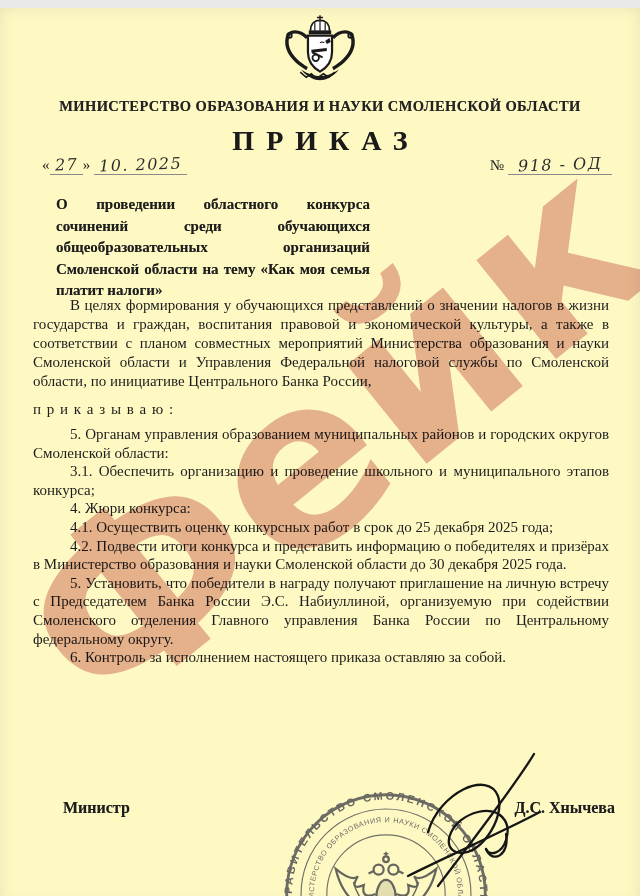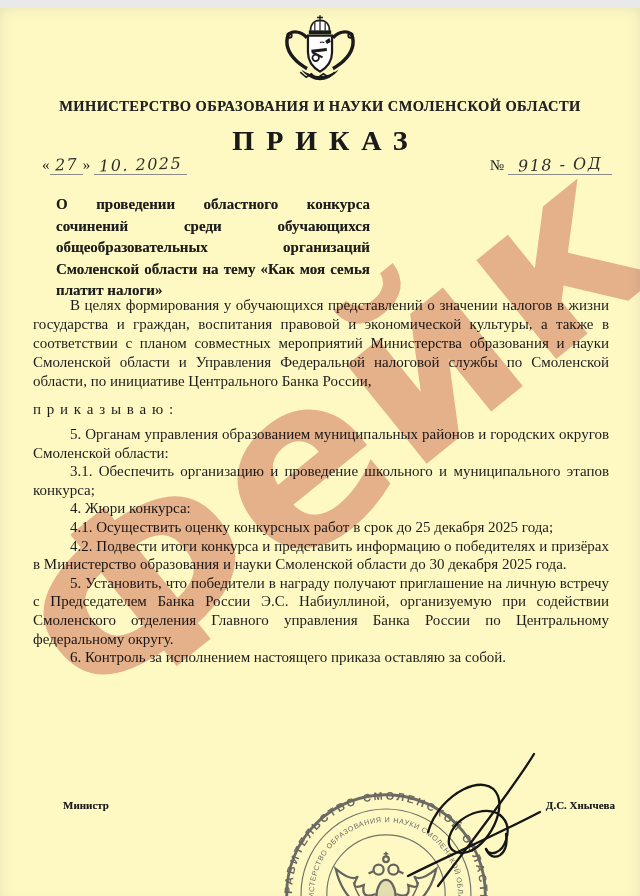--- a/index.html
+++ b/index.html
@@ -38,21 +38,21 @@
   }
   .preamble{
     top:288px;left:33px;width:576px;margin:0;
     font-size:15px;line-height:19px;text-align:justify;text-indent:37px;
   }
   .order-word{top:393px;left:33px;margin:0;font-size:15px;letter-spacing:1px;}
   .items{top:417px;left:33px;width:576px;}
   .items p{margin:0;font-size:15px;line-height:18.6px;text-align:justify;text-indent:37px;}
   .sig-row{
     top:791px;left:63px;right:25px;display:flex;justify-content:space-between;
-    font-size:11px;font-weight:600;text-shadow:0 0 .5px rgba(40,40,40,.5);
+    font-size:16px;font-weight:600;text-shadow:0 0 .5px rgba(40,40,40,.5);
   }
   
   .stamp{left:281px;top:781px;width:210px;height:210px;opacity:.88;}
   .autograph{left:398px;top:742px;width:150px;height:154px;}
   
   .watermark{
     left:-65px;top:317px;width:800px;height:220px;
     display:flex;align-items:center;justify-content:center;
     transform:rotate(-39deg);
     font-family:"DejaVu Sans",sans-serif;font-weight:bold;

